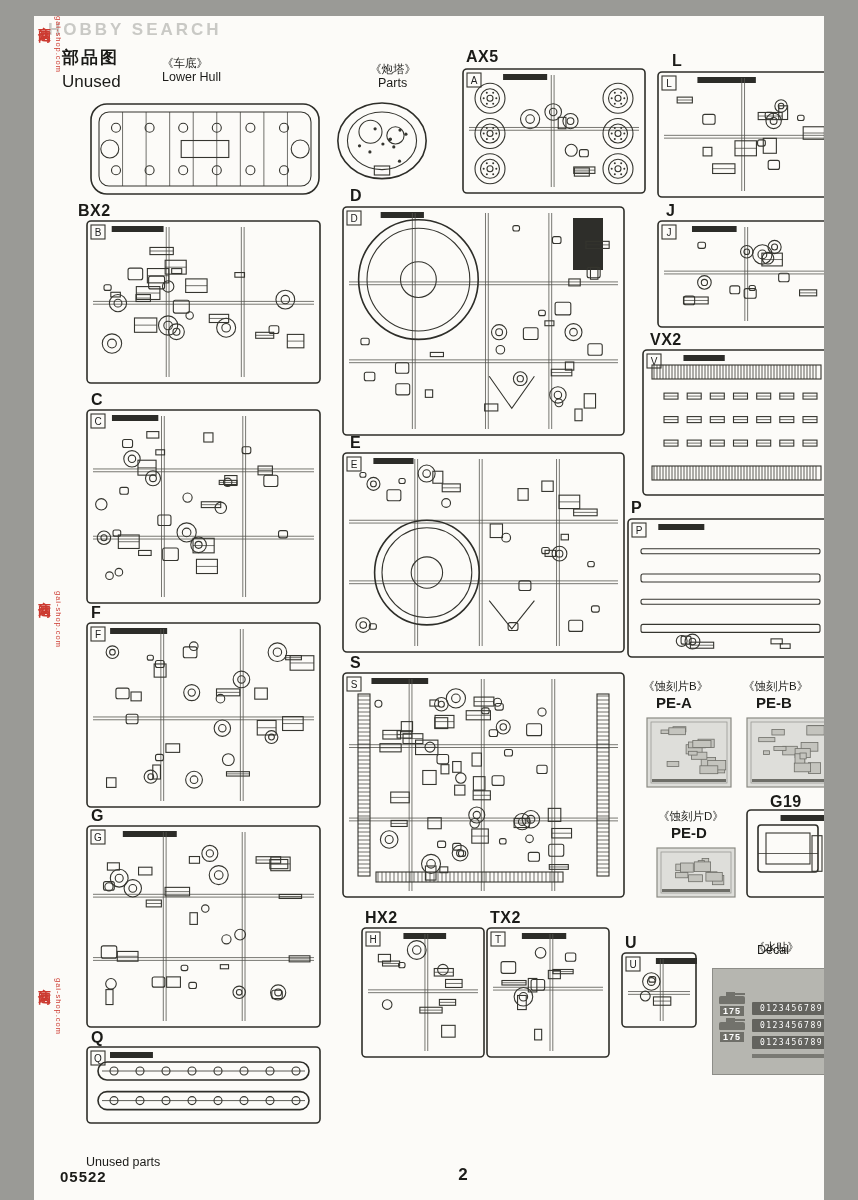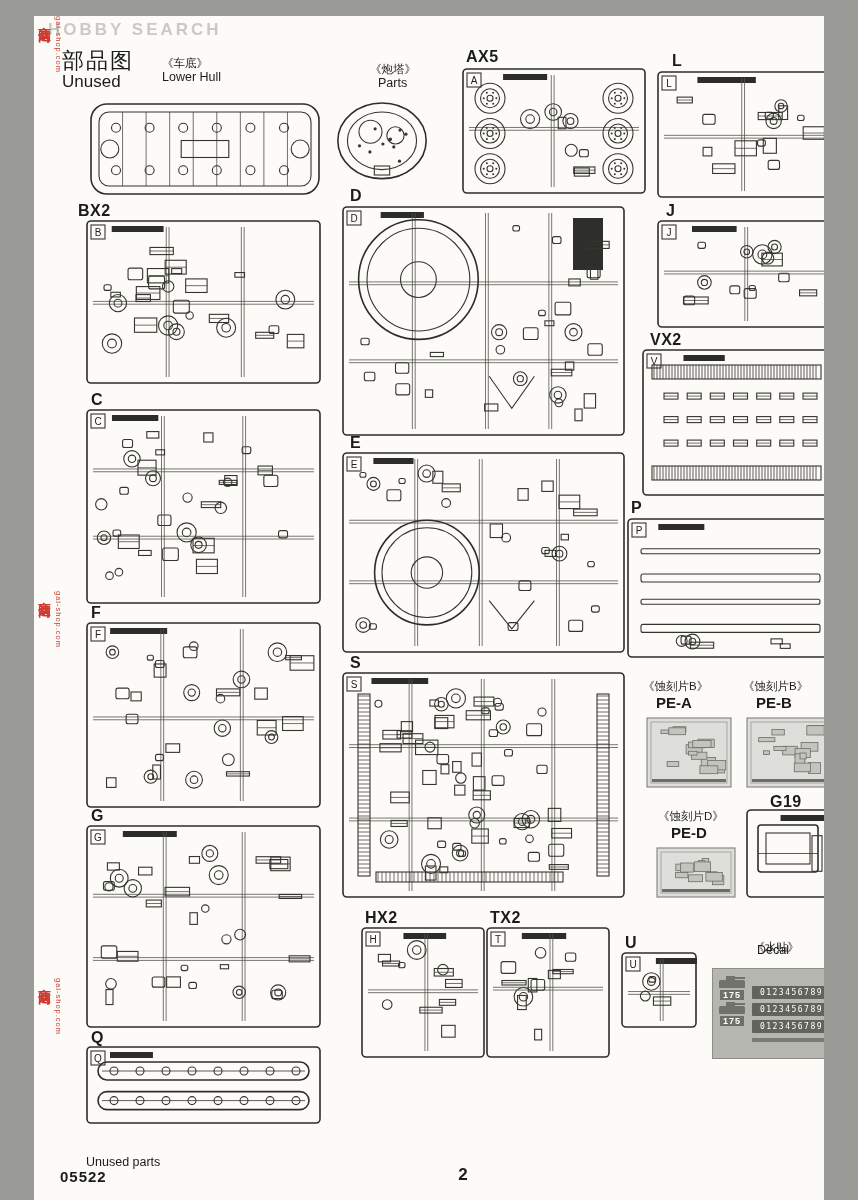--- a/index.html
+++ b/index.html
@@ -3,28 +3,28 @@
 <meta charset="utf-8">
 <style>
   html,body{margin:0;padding:0}
   body{background:#9a9a96;font-family:"Liberation Sans","DejaVu Sans",sans-serif}
   .page{position:relative;width:790px;height:1200px;margin:16px auto;background:#fcfbf8;overflow:hidden;color:#1b1b18}
   .abs{position:absolute}
   .wm-top{color:#c9c9c5;font-weight:bold;font-size:17px;letter-spacing:3px}
   .wm-red{display:flex;gap:1px}
   .wm-cn{writing-mode:vertical-rl;font-size:13px;color:#cc3a30;font-weight:bold;letter-spacing:2px}
   .wm-site{writing-mode:vertical-rl;font-size:7.5px;color:#cc3a30;letter-spacing:1px}
-  .title-cn{font-size:22px;font-weight:normal;letter-spacing:2px}
+  .title-cn{font-size:17px;font-weight:bold;letter-spacing:2px}
   .title-en{font-size:17px}
   .slabel{font-size:16px;font-weight:bold;letter-spacing:.5px}
   .cnlabel{font-size:11.5px}
   .enlabel{font-size:12.5px}
   .pelabel{font-size:15px;font-weight:bold}
   .sprue-draw svg{display:block}
-  .decal-sheet{background:#b6b6b0;border:1px solid #8d8d88;display:flex;padding:5px 4px 4px;gap:5px}
+  .decal-sheet{background:#b6b6b0;border:1px solid #8d8d88;display:flex;padding:21px 4px 4px;gap:5px}
   .decal-col{width:30px;display:flex;flex-direction:column;align-items:center}
   .decal-tank{width:26px;height:8px;background:#72726c;border-radius:2px 2px 1px 1px;position:relative;margin-top:6px}
   .decal-tank::after{content:"";position:absolute;left:7px;top:-4px;width:9px;height:4px;background:#72726c}
   .decal-tank::before{content:"";position:absolute;left:16px;top:-3px;width:10px;height:2px;background:#72726c}
   .decal-mark{font-size:9px;font-weight:bold;color:#fff;background:#6f6f69;padding:0 3px;letter-spacing:1px;margin-top:2px}
   .decal-strips{flex:1;display:flex;flex-direction:column;gap:4px;justify-content:center}
   .decal-strip{background:#63635e;color:#fff;font-family:"DejaVu Sans Mono",monospace;font-size:8px;letter-spacing:1.5px;text-align:center;padding:2px 0;border-radius:1px;white-space:nowrap;overflow:hidden}
   .decal-caption{height:4px;background:#7a7a74;margin-top:1px}
   .unused{font-size:13px;white-space:nowrap}
   .unused-cn{font-weight:bold;letter-spacing:2px;margin-right:6px}

